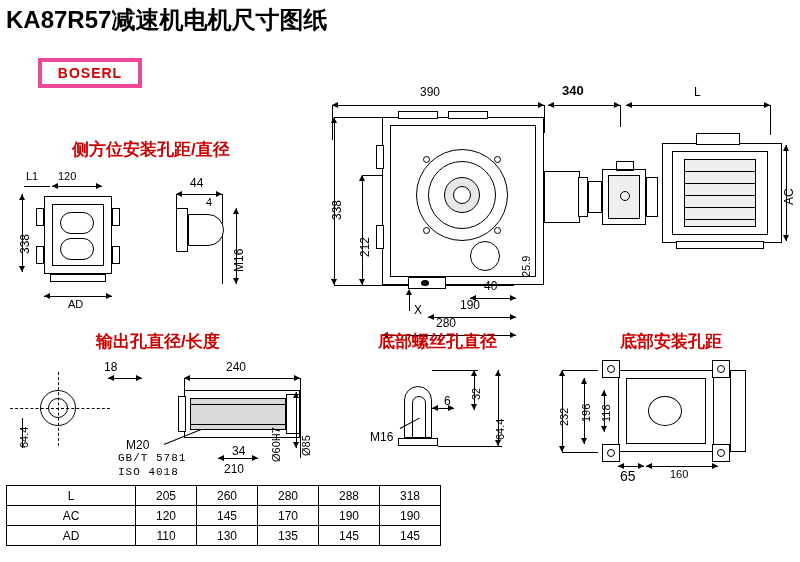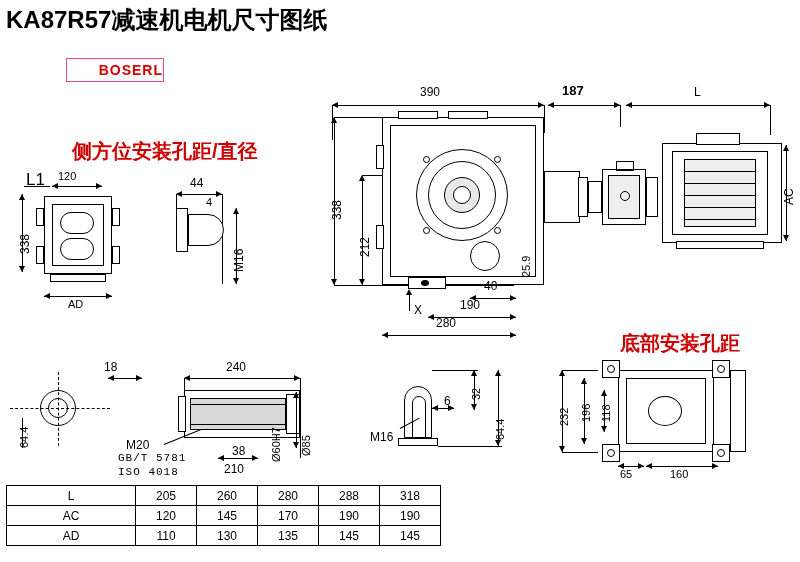--- a/index.html
+++ b/index.html
@@ -12,27 +12,27 @@
   .abs{position:absolute;}
 
   
   #title{
     left:6px;top:4px;font-size:24px;font-weight:bold;letter-spacing:0px;
     white-space:nowrap;
   }
 
   
   #logo{
-    left:38px;top:58px;width:96px;height:22px;border:1px solid #ec4899;
-    display:flex;align-items:center;justify-content:flex-end;margin-left:28px;
+    left:38px;top:58px;width:96px;height:22px;border:4px solid #ec4899;
+    display:flex;align-items:center;justify-content:center;
   }
   #logo span{color:#d00000;font-weight:bold;font-size:14px;letter-spacing:1px;}
 
   
-  .cap{color:#cc0000;font-weight:bold;font-size:20px;white-space:nowrap;}
+  .cap{color:#cc0000;font-weight:bold;font-size:17px;white-space:nowrap;}
 
   
   .hl{height:0;border-top:1px solid #000;}
   .vl{width:0;border-left:1px solid #000;}
   .hl-t{height:0;border-top:1px dashed #000;}
   .vl-t{width:0;border-left:1px dashed #000;}
   .box{border:1px solid #000;box-sizing:border-box;}
   .boxf{border:1px solid #000;box-sizing:border-box;background:#fff;}
   .grey{background:#d9d9d9;}
   .lgrey{background:#efefef;}
@@ -84,21 +84,21 @@
 
     <div class="abs hl" style="left:108px;top:95px;width:116px;"></div>
     <div class="abs ahl" style="left:108px;top:92px;"></div>
     <div class="abs ahr" style="left:218px;top:92px;"></div>
     <div class="abs dim" style="left:148px;top:76px;">257</div>
     <div class="abs vl" style="left:108px;top:95px;height:20px;"></div>
 
     <div class="abs hl" style="left:228px;top:60px;width:72px;"></div>
     <div class="abs ahl" style="left:228px;top:57px;"></div>
     <div class="abs ahr" style="left:294px;top:57px;"></div>
-    <div class="abs dimb" style="left:242px;top:38px;">187</div>
+    <div class="abs dimb" style="left:242px;top:38px;">340</div>
     <div class="abs vl" style="left:300px;top:60px;height:22px;"></div>
 
     <div class="abs hl" style="left:306px;top:60px;width:144px;"></div>
     <div class="abs ahl" style="left:306px;top:57px;"></div>
     <div class="abs ahr" style="left:444px;top:57px;"></div>
     <div class="abs dim" style="left:374px;top:40px;">L</div>
     <div class="abs vl" style="left:450px;top:60px;height:30px;"></div>
 
     <div class="abs vl" style="left:14px;top:72px;height:168px;"></div>
     <div class="abs ahu" style="left:11px;top:72px;"></div>
@@ -183,21 +183,21 @@
     <div class="abs hl" style="left:62px;top:290px;width:134px;"></div>
     <div class="abs ahl" style="left:62px;top:287px;"></div>
     <div class="abs ahr" style="left:190px;top:287px;"></div>
     <div class="abs dim" style="left:116px;top:271px;">280</div>
   </div>
 
   <div class="abs cap" style="left:72px;top:138px;">侧方位安装孔距/直径</div>
 
   <div class="abs" style="left:10px;top:160px;width:290px;height:160px;">
 
-    <div class="abs dim" style="left:16px;top:10px;font-size:17px;">L1</div>
+    <div class="abs dim" style="left:16px;top:10px;font-size:11px;">L1</div>
     <div class="abs dim" style="left:48px;top:10px;font-size:11px;">120</div>
     <div class="abs hl" style="left:14px;top:26px;width:26px;"></div>
     <div class="abs hl" style="left:42px;top:26px;width:50px;"></div>
     <div class="abs ahl" style="left:42px;top:23px;"></div>
     <div class="abs ahr" style="left:86px;top:23px;"></div>
 
     <div class="abs vl" style="left:12px;top:34px;height:78px;"></div>
     <div class="abs ahu" style="left:9px;top:34px;"></div>
     <div class="abs ahd" style="left:9px;top:106px;"></div>
     <div class="abs dimv" style="left:8px;top:94px;">338</div>
@@ -228,20 +228,21 @@
 
     <div class="abs boxf" style="left:166px;top:48px;width:12px;height:44px;"></div>
     <div class="abs boxf" style="left:178px;top:54px;width:36px;height:32px;border-radius:0 18px 18px 0;"></div>
 
     <div class="abs vl" style="left:226px;top:48px;height:76px;"></div>
     <div class="abs ahu" style="left:223px;top:48px;"></div>
     <div class="abs ahd" style="left:223px;top:118px;"></div>
     <div class="abs dimv" style="left:222px;top:112px;">M16</div>
   </div>
 
+  <div class="abs cap" style="left:96px;top:330px;">输出孔直径/长度</div>
 
   <div class="abs" style="left:8px;top:352px;width:310px;height:120px;">
 
     <div class="abs hl-t" style="left:2px;top:56px;width:100px;"></div>
     <div class="abs vl-t" style="left:50px;top:20px;height:74px;"></div>
     <div class="abs box" style="left:32px;top:38px;width:36px;height:36px;border-radius:50%;"></div>
     <div class="abs box" style="left:40px;top:46px;width:20px;height:20px;border-radius:50%;"></div>
 
     <div class="abs dim" style="left:96px;top:8px;">18</div>
     <div class="abs hl" style="left:100px;top:26px;width:34px;"></div>
@@ -263,35 +264,36 @@
     <div class="abs hl" style="left:182px;top:52px;width:96px;"></div>
     <div class="abs hl" style="left:182px;top:72px;width:96px;"></div>
     <div class="abs boxf" style="left:278px;top:42px;width:14px;height:40px;"></div>
     <div class="abs boxf" style="left:170px;top:44px;width:8px;height:36px;"></div>
 
     <div class="abs dim" style="left:118px;top:86px;">M20</div>
     <div class="abs dim mono" style="left:110px;top:100px;text-align:center;">GB/T 5781</div>
     <div class="abs dim mono" style="left:110px;top:114px;">ISO 4018</div>
     <div class="abs hl" style="left:156px;top:92px;width:40px;transform:rotate(-22deg);transform-origin:left center;"></div>
 
-    <div class="abs dim" style="left:224px;top:92px;">38</div>
+    <div class="abs dim" style="left:224px;top:92px;">34</div>
     <div class="abs hl" style="left:210px;top:106px;width:40px;"></div>
     <div class="abs ahl" style="left:210px;top:103px;"></div>
     <div class="abs ahr" style="left:244px;top:103px;"></div>
 
     <div class="abs dim" style="left:216px;top:110px;">210</div>
     <div class="abs hl" style="left:176px;top:108px;width:0px;"></div>
 
     <div class="abs dimv" style="left:262px;top:110px;font-size:11px;">Ø60H7</div>
     <div class="abs dimv" style="left:292px;top:104px;font-size:11px;">Ø85</div>
     <div class="abs vl" style="left:288px;top:40px;height:56px;"></div>
     <div class="abs ahu" style="left:285px;top:40px;"></div>
     <div class="abs ahd" style="left:285px;top:90px;"></div>
   </div>
 
+  <div class="abs cap" style="left:378px;top:330px;">底部螺丝孔直径</div>
 
   <div class="abs" style="left:370px;top:352px;width:150px;height:110px;">
 
     <div class="abs boxf" style="left:34px;top:34px;width:28px;height:52px;border-radius:14px 14px 0 0;"></div>
     <div class="abs boxf" style="left:42px;top:44px;width:14px;height:42px;border-radius:7px 7px 0 0;"></div>
     <div class="abs boxf" style="left:28px;top:86px;width:40px;height:8px;"></div>
 
     <div class="abs dim" style="left:0px;top:78px;">M16</div>
     <div class="abs hl" style="left:30px;top:76px;width:22px;transform:rotate(-28deg);transform-origin:left center;"></div>
 
@@ -343,21 +345,21 @@
     <div class="abs boxf" style="left:172px;top:92px;width:18px;height:18px;"></div>
     <div class="abs box" style="left:67px;top:13px;width:8px;height:8px;border-radius:50%;"></div>
     <div class="abs box" style="left:67px;top:97px;width:8px;height:8px;border-radius:50%;"></div>
     <div class="abs box" style="left:177px;top:13px;width:8px;height:8px;border-radius:50%;"></div>
     <div class="abs box" style="left:177px;top:97px;width:8px;height:8px;border-radius:50%;"></div>
     <div class="abs boxf" style="left:190px;top:18px;width:16px;height:82px;"></div>
 
     <div class="abs hl" style="left:78px;top:114px;width:26px;"></div>
     <div class="abs ahl" style="left:78px;top:111px;"></div>
     <div class="abs ahr" style="left:98px;top:111px;"></div>
-    <div class="abs dim" style="left:80px;top:116px;font-size:11px;">65</div>
+    <div class="abs dim" style="left:80px;top:116px;font-size:14px;">65</div>
 
     <div class="abs hl" style="left:106px;top:114px;width:72px;"></div>
     <div class="abs ahl" style="left:106px;top:111px;"></div>
     <div class="abs ahr" style="left:172px;top:111px;"></div>
     <div class="abs dim" style="left:130px;top:116px;font-size:11px;">160</div>
   </div>
 
   <table class="abs" id="spec-table">
     <tbody>
     <tr>

